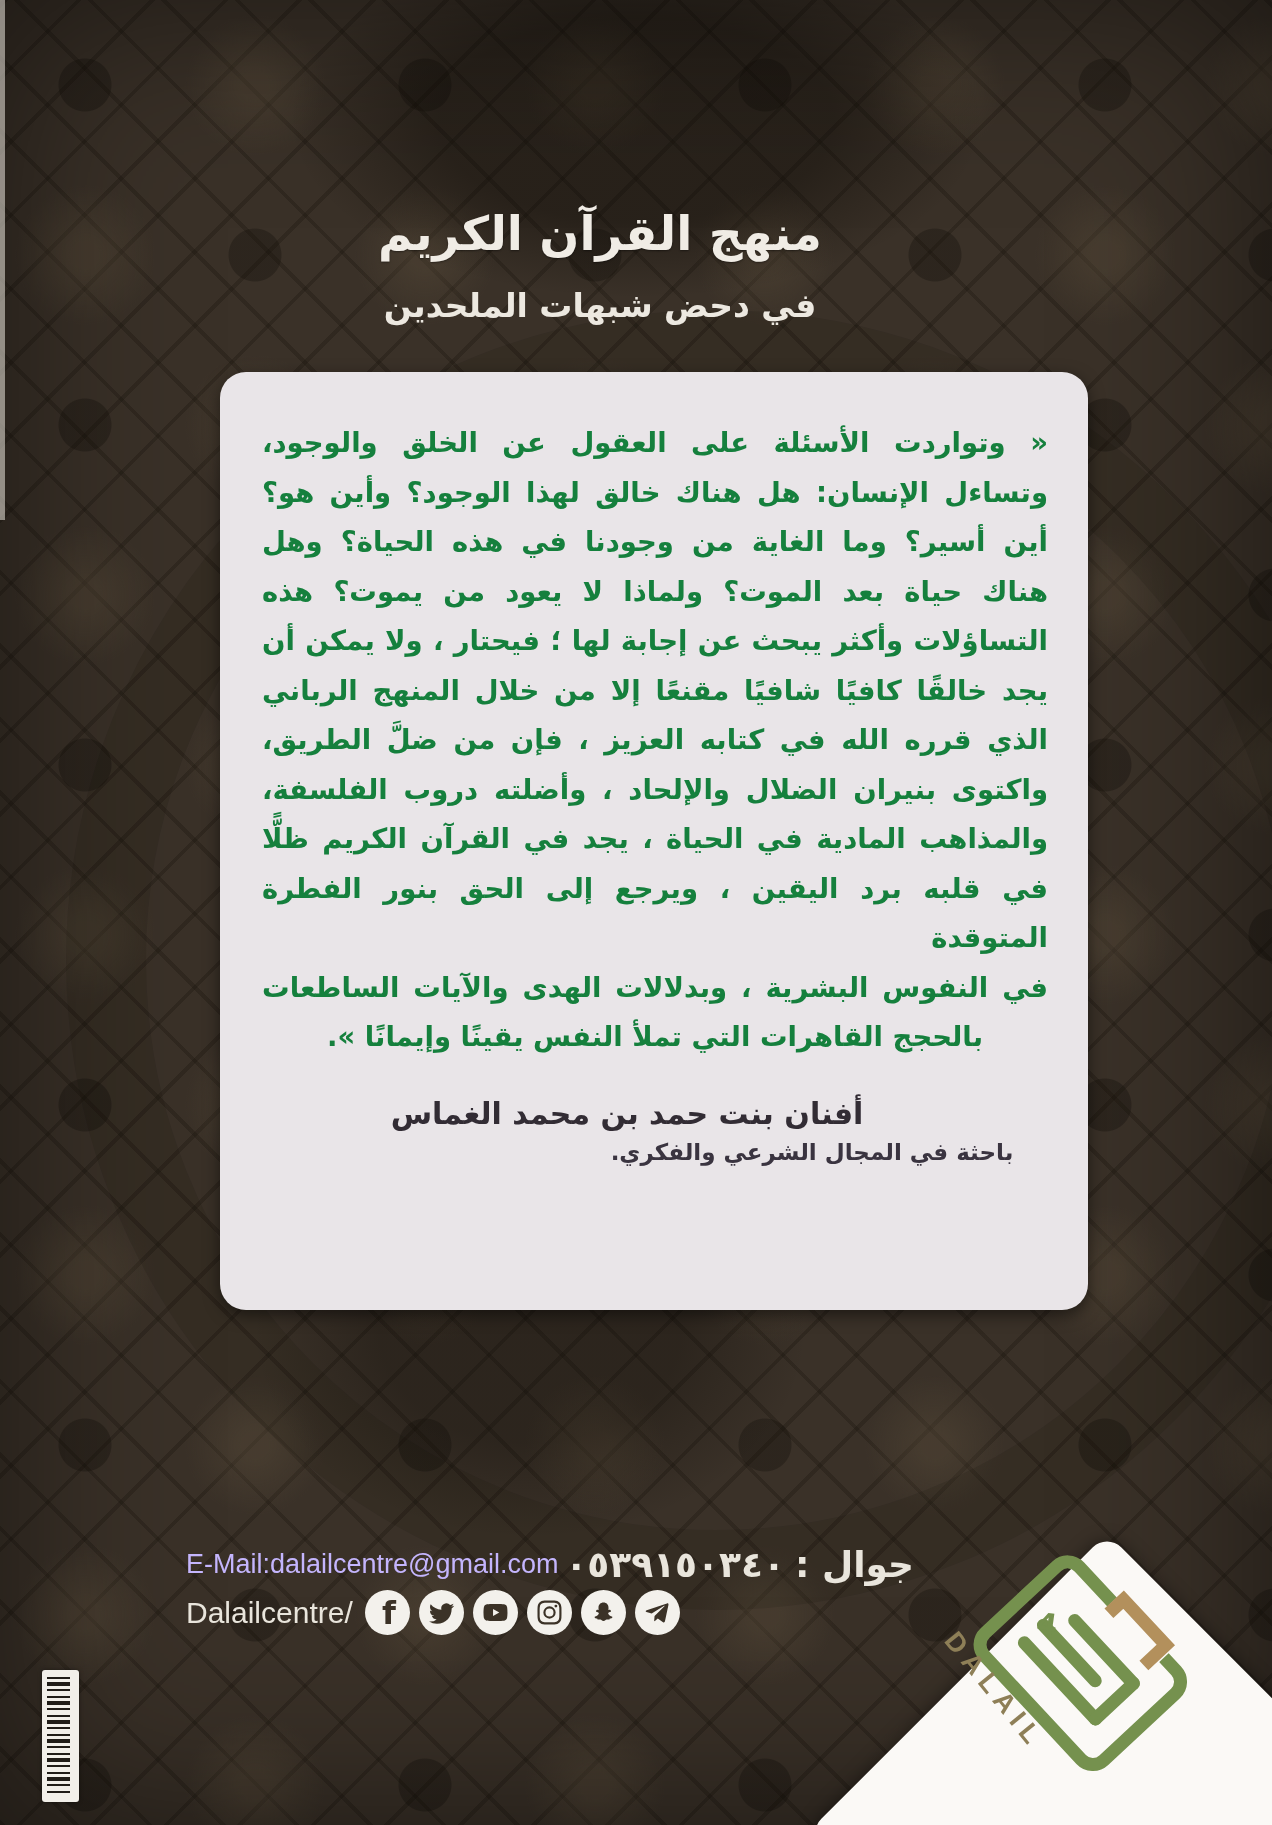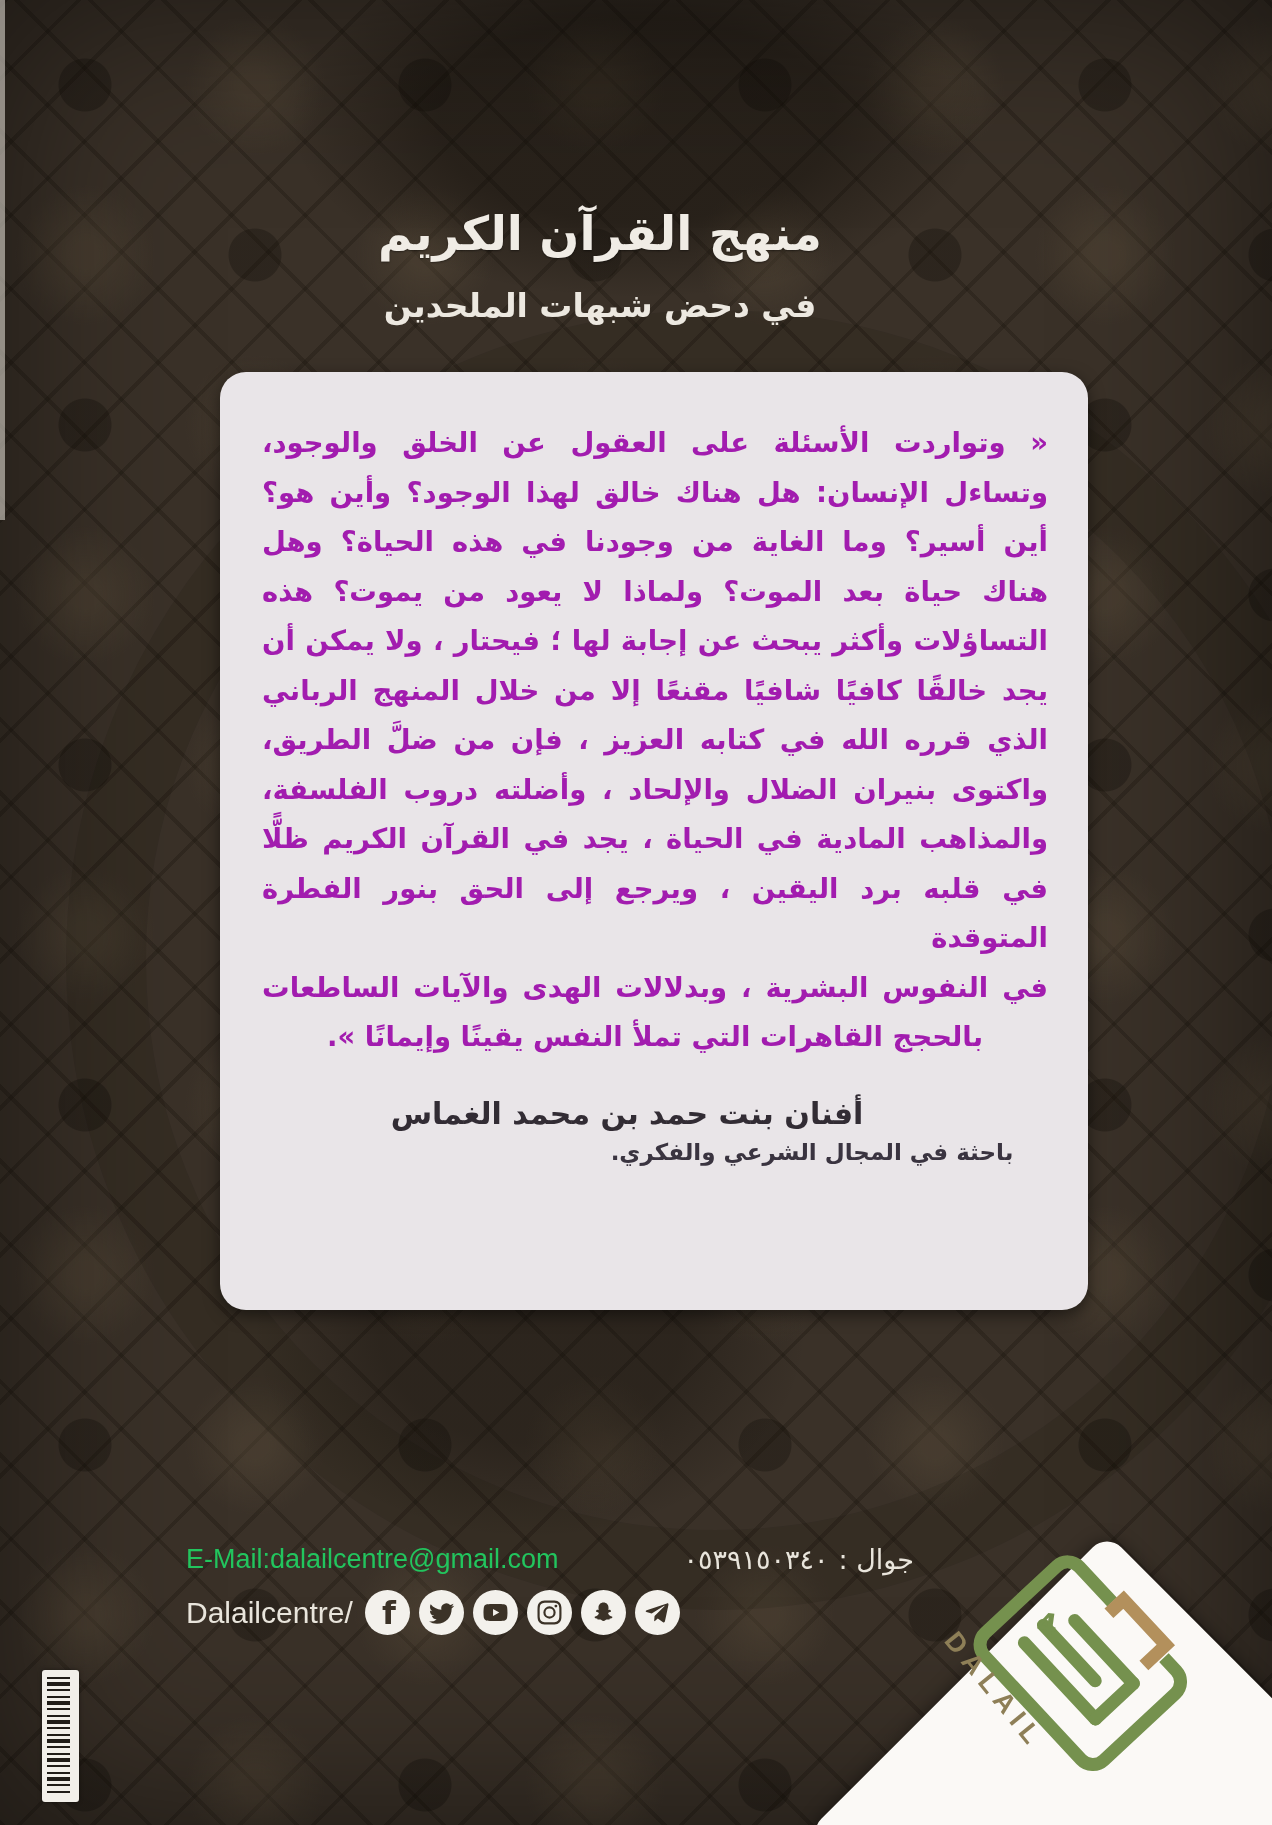--- a/index.html
+++ b/index.html
@@ -48,39 +48,39 @@
 
   
   .quote-panel{
     position:absolute; left:220px; top:372px; width:868px; height:938px;
     background:#e9e5e8; border-radius:26px;
     box-shadow:0 5px 16px rgba(0,0,0,.5);
   }
   .quote-inner{padding:46px 40px 0 42px;}
   .qline{
     direction:rtl; text-align:justify; text-align-last:justify;
-    font-size:27.5px; line-height:49.5px; font-weight:bold; color:#a21caf;
+    font-size:27.5px; line-height:49.5px; font-weight:bold; color:#15803d;
   }
   .qline.last{text-align-last:center;}
   .quote-author{
     direction:rtl; margin-top:34px; text-align:center; transform:translateX(-28px);
     font-size:30px; font-weight:bold; color:#322c34;
   }
   .author-role{
     direction:rtl; margin-top:8px; text-align:center; transform:translateX(157px);
     font-size:23px; font-weight:bold; color:#3a3440;
   }
 
   
   .contact-row{
     position:absolute; left:186px; top:1544px; width:728px;
     display:flex; justify-content:space-between; align-items:center;
   }
-  .email-label{font-family:"Liberation Sans",sans-serif; font-size:27px; color:#22c55e;}
-  .mobile{direction:rtl; font-size:27px; font-weight:normal; color:#e9e5dc;}
+  .email-label{font-family:"Liberation Sans",sans-serif; font-size:27px; color:#c4b5fd;}
+  .mobile{direction:rtl; font-size:36px; font-weight:bold; color:#e9e5dc;}
   .mobile .num{margin-right:10px; letter-spacing:2px;}
   .social-row{position:absolute; left:186px; top:1590px; display:flex; align-items:center;}
   .social-handle{font-family:Liberation Sans, sans-serif; font-size:30px; color:#e9e5dc; margin-right:12px;}
   .sicon{width:45px; height:45px; margin-right:9px; display:block;}
 
   
   .isbn-barcode{
     position:absolute; left:42px; top:1670px; width:37px; height:132px;
     background:#f2efe9; border-radius:3px; box-shadow:0 0 4px rgba(0,0,0,.4);
   }

